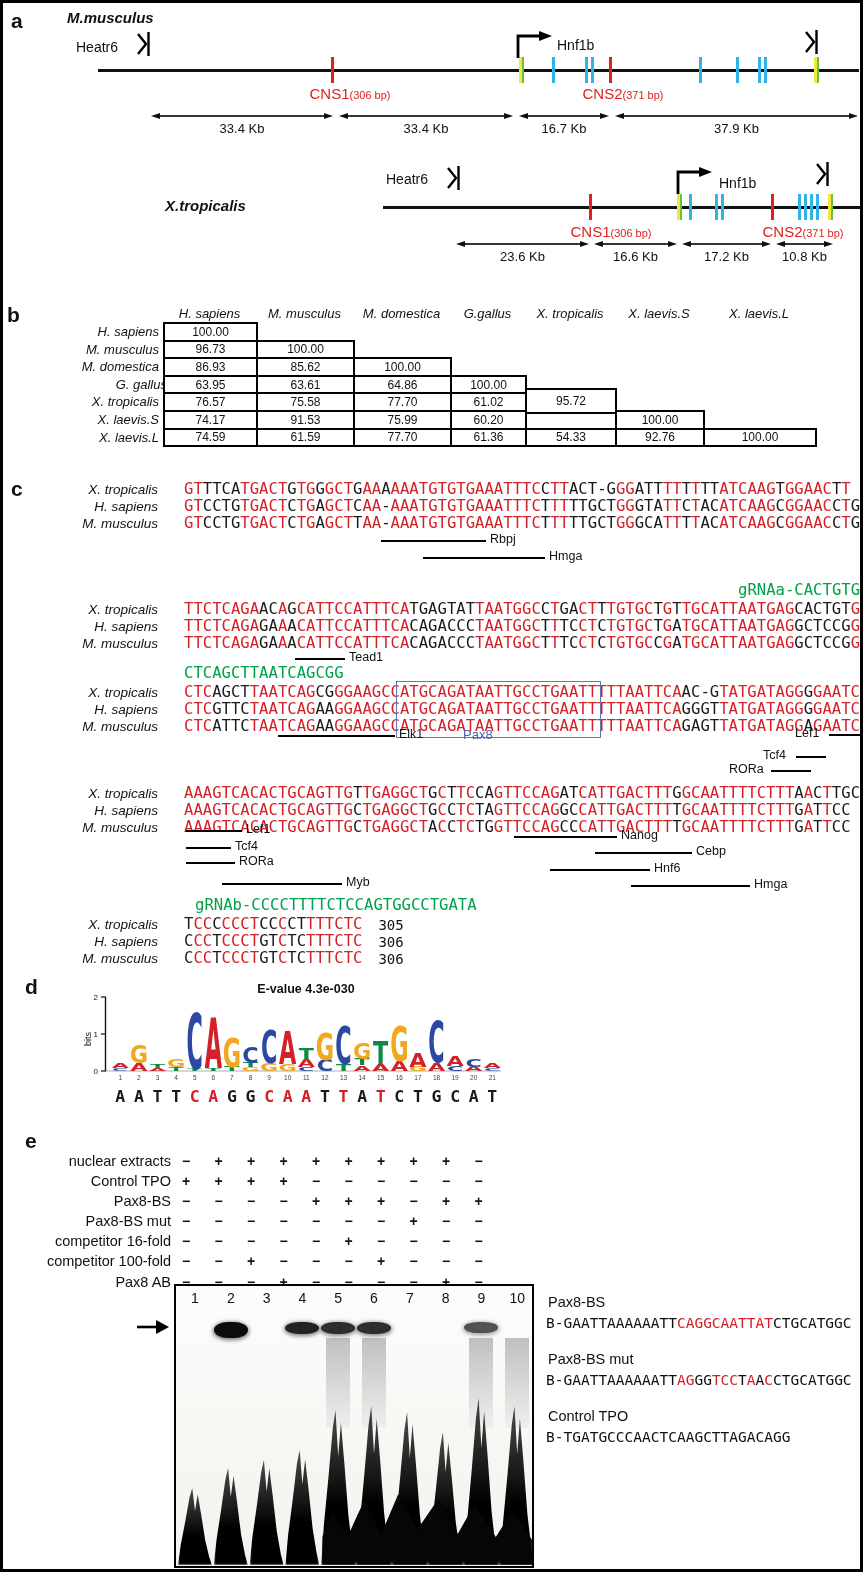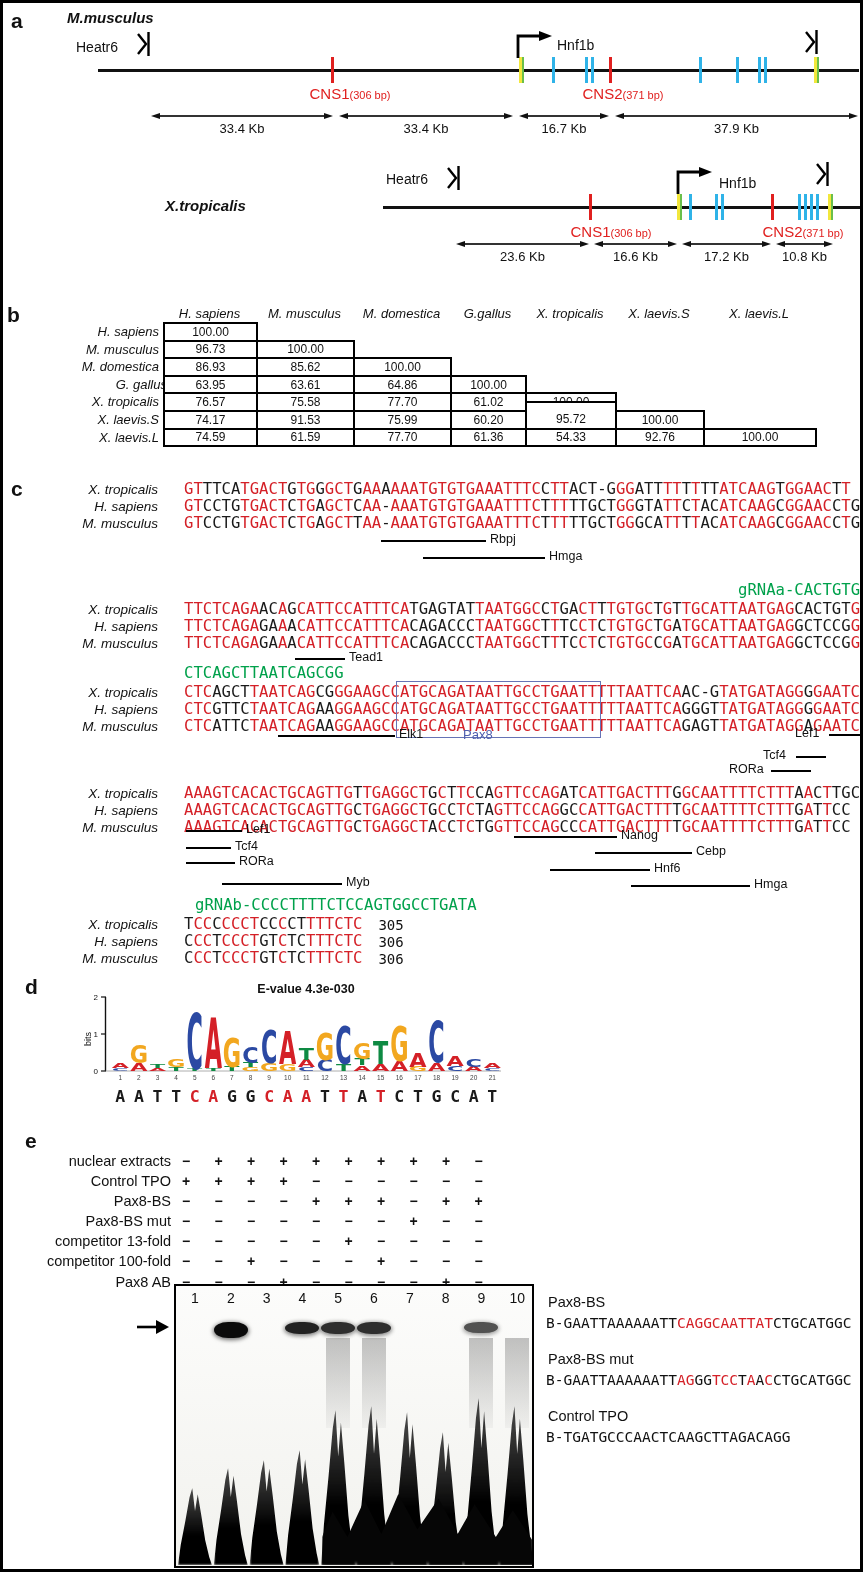--- a/index.html
+++ b/index.html
@@ -176,21 +176,21 @@
       <div class="abs b-cell" style="left:160px;top:389.4px;width:95px;height:19.6px">76.57</div>
       <div class="abs b-cell" style="left:253px;top:389.4px;width:99px;height:19.6px">75.58</div>
       <div class="abs b-cell" style="left:350px;top:389.4px;width:99px;height:19.6px">77.70</div>
       <div class="abs b-cell" style="left:447px;top:389.4px;width:77px;height:19.6px">61.02</div>
       <div class="abs b-cell" style="left:522px;top:389.4px;width:92px;height:19.6px">100.00</div>
       <div class="abs b-rowlab" style="left:40px;top:409px;width:116px">X. laevis.S</div>
       <div class="abs b-cell" style="left:160px;top:407px;width:95px;height:19.6px">74.17</div>
       <div class="abs b-cell" style="left:253px;top:407px;width:99px;height:19.6px">91.53</div>
       <div class="abs b-cell" style="left:350px;top:407px;width:99px;height:19.6px">75.99</div>
       <div class="abs b-cell" style="left:447px;top:407px;width:77px;height:19.6px">60.20</div>
-      <div class="abs b-cell" style="left:522px;top:398px;width:92px;height:35px">95.72</div>
+      <div class="abs b-cell" style="left:522px;top:385px;width:92px;height:26px">95.72</div>
       <div class="abs b-cell" style="left:612px;top:407px;width:90px;height:19.6px">100.00</div>
       <div class="abs b-rowlab" style="left:40px;top:426.6px;width:116px">X. laevis.L</div>
       <div class="abs b-cell" style="left:160px;top:424.6px;width:95px;height:19.6px">74.59</div>
       <div class="abs b-cell" style="left:253px;top:424.6px;width:99px;height:19.6px">61.59</div>
       <div class="abs b-cell" style="left:350px;top:424.6px;width:99px;height:19.6px">77.70</div>
       <div class="abs b-cell" style="left:447px;top:424.6px;width:77px;height:19.6px">61.36</div>
       <div class="abs b-cell" style="left:522px;top:424.6px;width:92px;height:19.6px">54.33</div>
       <div class="abs b-cell" style="left:612px;top:424.6px;width:90px;height:19.6px">92.76</div>
       <div class="abs b-cell" style="left:700px;top:424.6px;width:114px;height:19.6px">100.00</div>
     </div>
@@ -401,21 +401,21 @@
       <div class="abs sign" style="left:175px;top:1210px">−</div>
       <div class="abs sign" style="left:207.5px;top:1210px">−</div>
       <div class="abs sign" style="left:240px;top:1210px">−</div>
       <div class="abs sign" style="left:272.5px;top:1210px">−</div>
       <div class="abs sign" style="left:305px;top:1210px">−</div>
       <div class="abs sign" style="left:337.5px;top:1210px">−</div>
       <div class="abs sign" style="left:370px;top:1210px">−</div>
       <div class="abs sign" style="left:402.5px;top:1210px">+</div>
       <div class="abs sign" style="left:435px;top:1210px">−</div>
       <div class="abs sign" style="left:467.5px;top:1210px">−</div>
-      <div class="abs cond-label" style="left:0px;top:1230px;width:168px">competitor 13-fold</div>
+      <div class="abs cond-label" style="left:0px;top:1230px;width:168px">competitor 16-fold</div>
       <div class="abs sign" style="left:175px;top:1230px">−</div>
       <div class="abs sign" style="left:207.5px;top:1230px">−</div>
       <div class="abs sign" style="left:240px;top:1230px">−</div>
       <div class="abs sign" style="left:272.5px;top:1230px">−</div>
       <div class="abs sign" style="left:305px;top:1230px">−</div>
       <div class="abs sign" style="left:337.5px;top:1230px">+</div>
       <div class="abs sign" style="left:370px;top:1230px">−</div>
       <div class="abs sign" style="left:402.5px;top:1230px">−</div>
       <div class="abs sign" style="left:435px;top:1230px">−</div>
       <div class="abs sign" style="left:467.5px;top:1230px">−</div>

